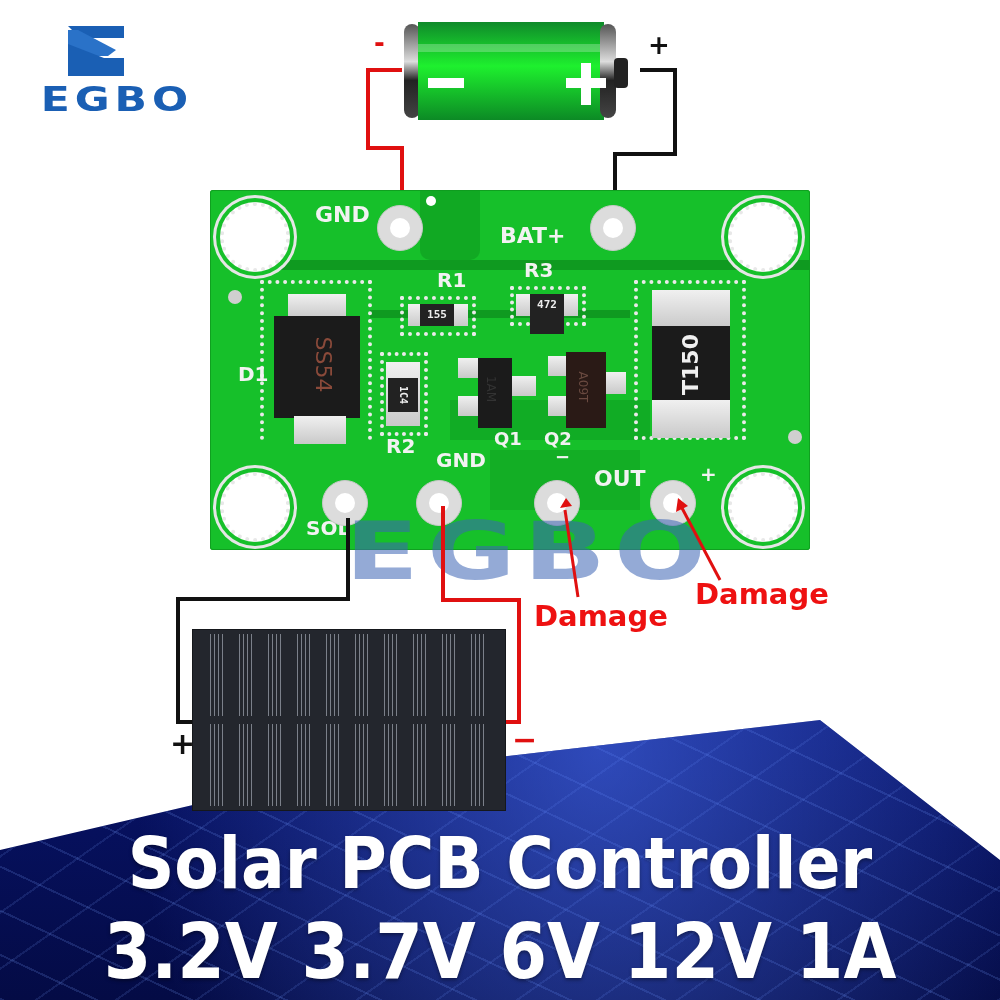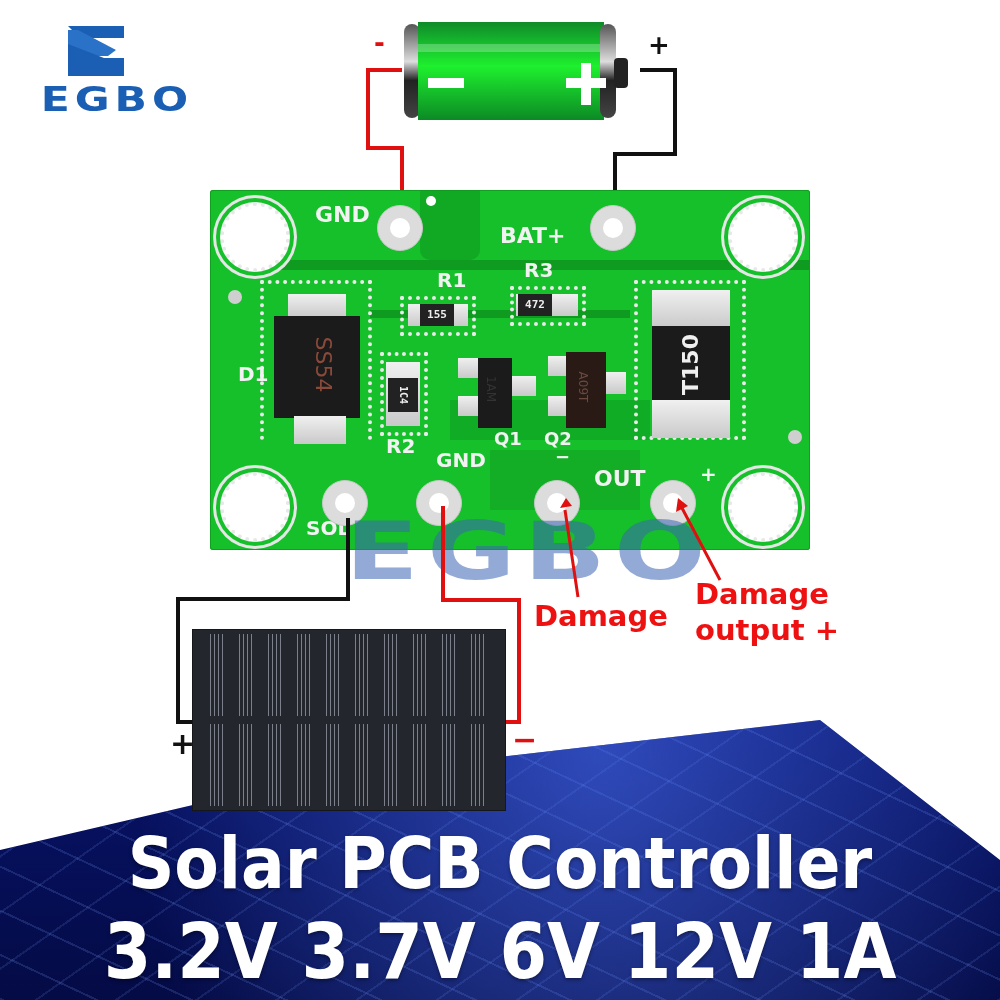--- a/index.html
+++ b/index.html
@@ -177,21 +177,21 @@
   <div class="tin" style="left:84px;top:226px;width:52px;height:28px;"></div>
 
   <span class="silk" style="left:206px;top:78px;font-size:20px;margin-left:21px;">R1</span>
   <div class="outline" style="left:190px;top:106px;width:76px;height:40px;"></div>
   <div class="tin" style="left:198px;top:114px;width:60px;height:22px;"></div>
   <div class="res" style="left:210px;top:114px;width:34px;height:22px;font-size:11px;line-height:22px;">155</div>
 
   <span class="silk" style="left:314px;top:68px;font-size:20px;">R3</span>
   <div class="outline" style="left:300px;top:96px;width:76px;height:40px;"></div>
   <div class="tin" style="left:306px;top:104px;width:62px;height:22px;"></div>
-  <div class="res" style="left:308px;top:104px;width:34px;height:22px;font-size:11px;line-height:22px;">472</div>
+  <div class="res" style="left:320px;top:104px;width:34px;height:40px;font-size:11px;line-height:22px;">472</div>
 
   <div class="outline" style="left:170px;top:162px;width:48px;height:84px;"></div>
   <div class="tin" style="left:176px;top:172px;width:34px;height:64px;"></div>
   <div class="res" style="left:178px;top:188px;width:30px;height:34px;font-size:10px;line-height:34px;"><span style="display:inline-block;transform:rotate(90deg);">1C4</span></div>
   <span class="silk" style="left:176px;top:244px;font-size:20px;">R2</span>
 
   <div class="tin" style="left:248px;top:168px;width:24px;height:20px;"></div>
   <div class="tin" style="left:248px;top:206px;width:24px;height:20px;"></div>
   <div class="tin" style="left:302px;top:186px;width:24px;height:20px;"></div>
   <div class="chip" style="left:268px;top:168px;width:34px;height:70px;">
@@ -243,21 +243,20 @@
   <polygon points="560,508 572,506 566,498" fill="#e01010"></polygon>
   <line x1="682" y1="508" x2="720" y2="580" stroke="#e01010" stroke-width="3"></line>
   <polygon points="676,512 688,506 678,498" fill="#e01010"></polygon>
 </svg>
 
 <div class="abs ann" style="left:534px;top:598px;">
   <div>Damage</div>
 </div>
 <div class="abs ann" style="left:695px;top:576px;">
   <div>Damage</div>
-  <div>output +</div>
 </div>
 
 <div class="abs panel">
   <div class="cells" style="top:4px;"></div>
   <div class="cells" style="top:94px;"></div>
 </div>
 <span class="abs sign" style="left:170px;top:726px;font-size:30px;color:#111;">+</span>
 <span class="abs sign" style="left:512px;top:722px;font-size:30px;color:#e01010;">−</span>
 
 <div class="abs title t1">Solar PCB Controller</div>

